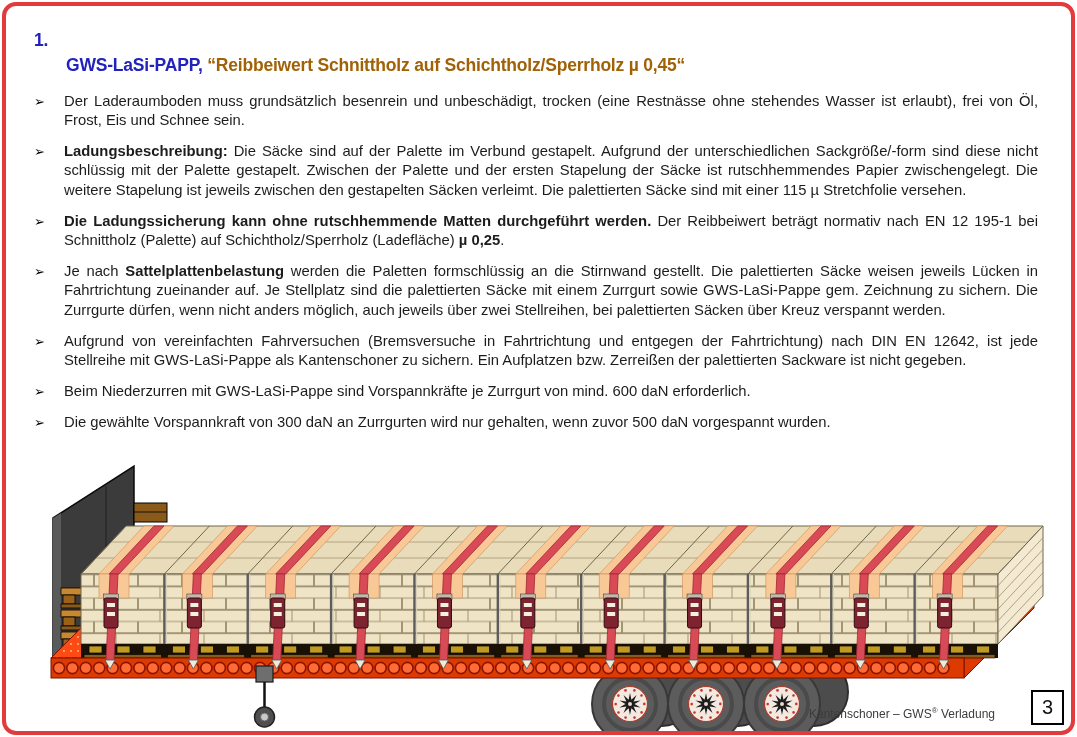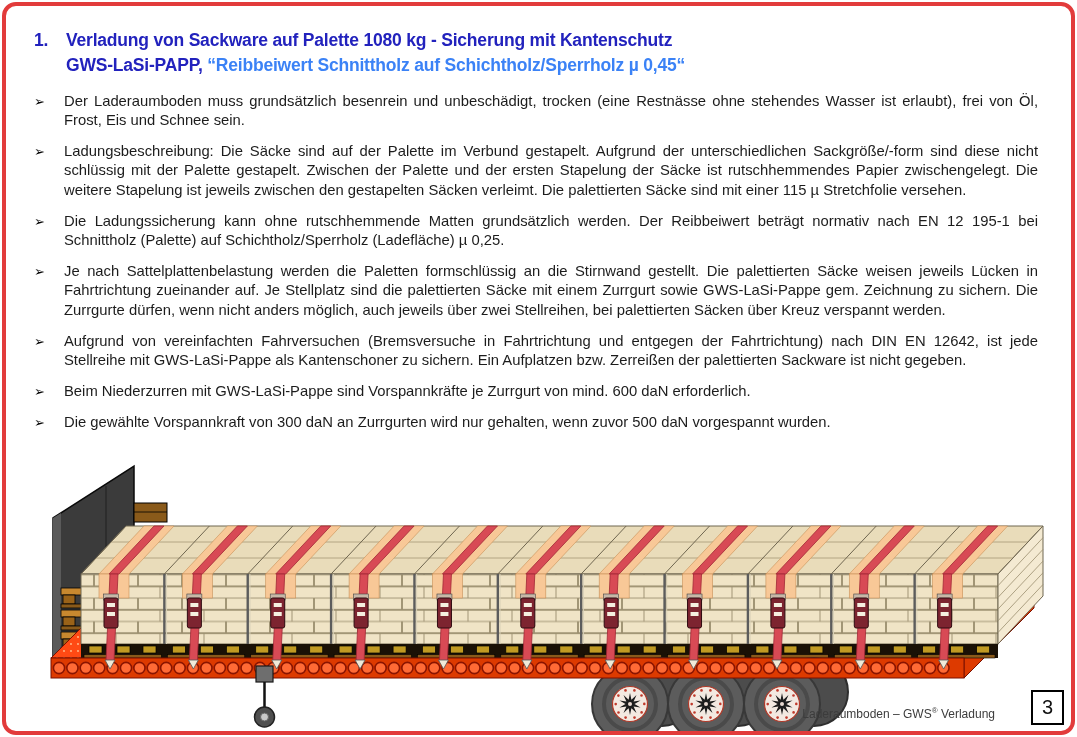--- a/index.html
+++ b/index.html
@@ -1,56 +1,56 @@
 <!DOCTYPE html>
 <html><head>
 <meta charset="utf-8">
 <style>
   html,body{margin:0;padding:0;background:#fff;}
   body{width:1077px;height:737px;position:relative;font-family:"Liberation Sans",sans-serif;overflow:hidden;}
   .slide{position:absolute;inset:2px;border:4px solid #e23b3b;border-radius:14px;background:#ffffff;overflow:hidden;}
   .content{position:absolute;left:28px;top:22px;width:1004px;}
   .title{display:flex;gap:10px;font-weight:bold;font-size:17.5px;line-height:1.45;letter-spacing:-0.2px;color:#2222bd;margin-bottom:13px;}
   .title .tnum{flex:0 0 22px;}
-  .title .t-red{color:#3b82f6;}
+  .title .t-red{color:#a16207;}
   .bullets{font-size:14.8px;line-height:1.31;color:#1c1c1c;}
   .bullet{display:flex;gap:0;margin-bottom:11.5px;}
   .bullet .arrow{flex:0 0 30px;font-size:13px;color:#000;padding-top:1px;}
   .bullet .btext{flex:1;text-align:justify;}
-  .bullet .btext b{font-weight:normal;}
+  .bullet .btext b{font-weight:bold;}
   .diagram{position:absolute;left:0;top:440px;width:1077px;height:297px;}
   .footer-caption{position:absolute;right:76px;bottom:10px;font-size:12px;color:#3c3c3c;}
   .footer-caption sup{font-size:8px;}
   .page-badge{position:absolute;right:7px;bottom:6px;width:29px;height:31px;border:2px solid #000;background:#fff;
     display:flex;align-items:center;justify-content:center;font-size:20px;color:#111;}
 </style>
 </head>
 <body>
 
 <div class="slide">
   <div class="content">
     <div class="title">
       <span class="tnum">1.</span>
       <span>
-        <span>Verladung von Sackware auf Palette 1080 kg - Sicherung mit Kantenschutz</span><br>
+        <br>
         <span>GWS-LaSi-PAPP, </span><span class="t-red">“Reibbeiwert Schnittholz auf Schichtholz/Sperrholz µ 0,45“</span>
       </span>
     </div>
     <div class="bullets" id="bullet-list">
         <div class="bullet">
           <span class="arrow">➢</span>
           <div class="btext"><span>Der Laderaumboden muss grundsätzlich besenrein und unbeschädigt, trocken (eine Restnässe ohne stehendes Wasser ist erlaubt), frei von Öl, Frost, Eis und Schnee sein.</span></div>
         </div>
         <div class="bullet">
           <span class="arrow">➢</span>
           <div class="btext"><b>Ladungsbeschreibung:</b><span> Die Säcke sind auf der Palette im Verbund gestapelt. Aufgrund der unterschiedlichen Sackgröße/-form sind diese nicht schlüssig mit der Palette gestapelt. Zwischen der Palette und der ersten Stapelung der Säcke ist rutschhemmendes Papier zwischengelegt. Die weitere Stapelung ist jeweils zwischen den gestapelten Säcken verleimt. Die palettierten Säcke sind mit einer 115 µ Stretchfolie versehen.</span></div>
         </div>
         <div class="bullet">
           <span class="arrow">➢</span>
-          <div class="btext"><b>Die Ladungssicherung kann ohne rutschhemmende Matten grundsätzlich werden.</b><span> Der Reibbeiwert beträgt normativ nach EN 12 195-1 bei Schnittholz (Palette) auf Schichtholz/Sperrholz  (Ladefläche) </span><b>µ 0,25</b><span>.</span></div>
+          <div class="btext"><b>Die Ladungssicherung kann ohne rutschhemmende Matten durchgeführt werden.</b><span> Der Reibbeiwert beträgt normativ nach EN 12 195-1 bei Schnittholz (Palette) auf Schichtholz/Sperrholz  (Ladefläche) </span><b>µ 0,25</b><span>.</span></div>
         </div>
         <div class="bullet">
           <span class="arrow">➢</span>
           <div class="btext"><span>Je nach </span><b>Sattelplattenbelastung</b><span> werden die Paletten formschlüssig an die Stirnwand gestellt. Die palettierten Säcke weisen jeweils Lücken in Fahrtrichtung zueinander auf. Je Stellplatz sind die palettierten Säcke mit einem Zurrgurt sowie GWS-LaSi-Pappe gem. Zeichnung zu sichern. Die Zurrgurte dürfen, wenn nicht anders möglich, auch jeweils über zwei Stellreihen, bei palettierten Säcken über Kreuz verspannt werden.</span></div>
         </div>
         <div class="bullet">
           <span class="arrow">➢</span>
           <div class="btext"><span>Aufgrund von vereinfachten Fahrversuchen (Bremsversuche in Fahrtrichtung und entgegen der Fahrtrichtung) nach DIN EN 12642, ist jede Stellreihe mit GWS-LaSi-Pappe als Kantenschoner zu sichern. Ein Aufplatzen  bzw.  Zerreißen  der palettierten  Sackware ist nicht gegeben.</span></div>
         </div>
         <div class="bullet">
@@ -446,17 +446,17 @@
         </g>
         <g>
           <rect x="250" y="220" width="17" height="16" fill="#6e6e6e" stroke="#1a1a1a" stroke-width="1.2"></rect>
           <line x1="258.5" y1="236" x2="258.5" y2="264" stroke="#111" stroke-width="2.5"></line>
           <circle cx="258.5" cy="271" r="10" fill="#4f4f4f" stroke="#222" stroke-width="1.5"></circle>
           <circle cx="258.5" cy="271" r="4" fill="#c9c9c9" stroke="#666" stroke-width="1"></circle>
         </g>
       </svg>
   </div>
 
-  <div class="footer-caption"><span>Laderaumboden – GWS</span><sup>®</sup><span> Verladung</span></div>
+  <div class="footer-caption"><span>Kantenschoner – GWS</span><sup>®</sup><span> Verladung</span></div>
   <div class="page-badge">
       <span>3</span>
     </div>
 </div>
 
 </body></html>

